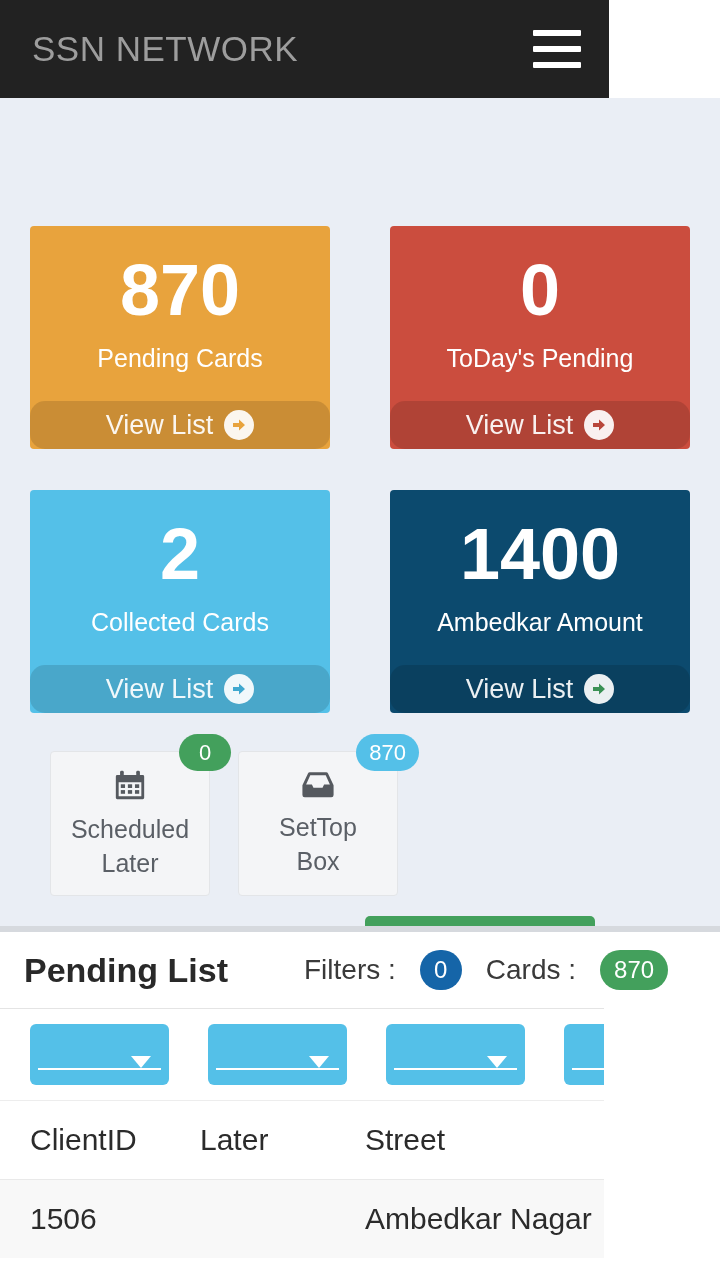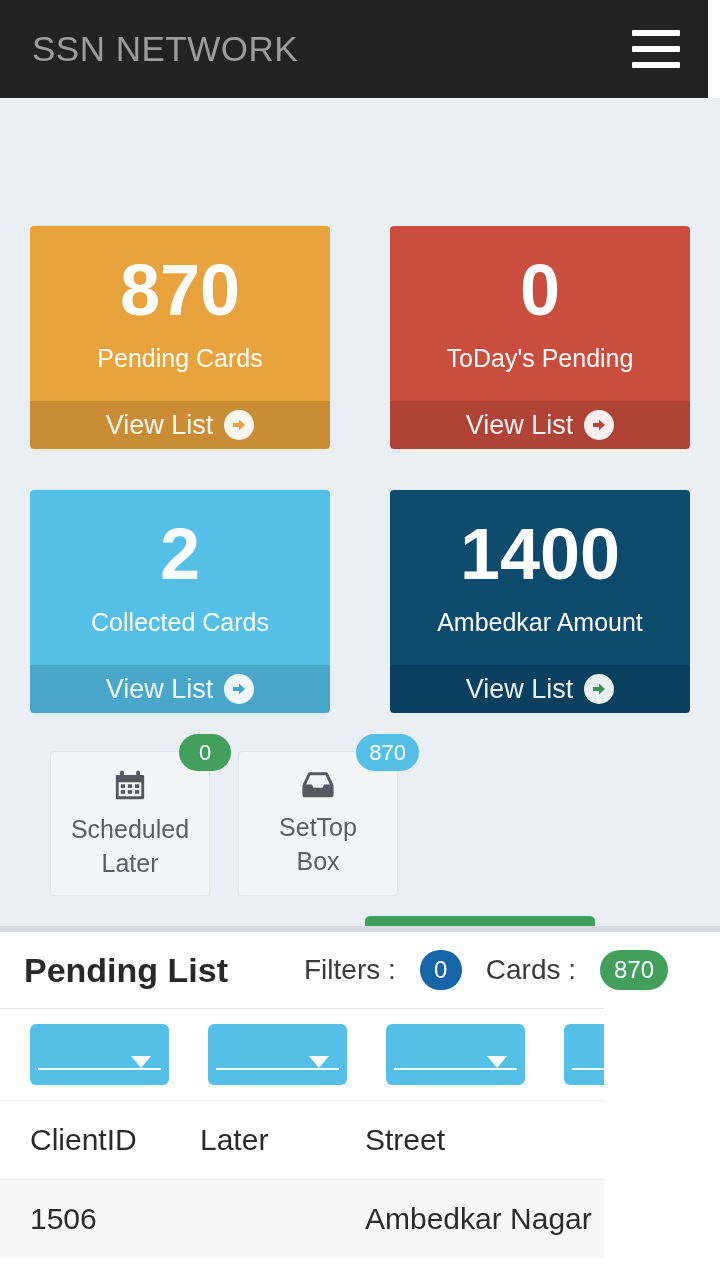--- a/index.html
+++ b/index.html
@@ -7,21 +7,21 @@
     width: 720px; height: 1282px;
     font-family: "Liberation Sans", sans-serif;
     background: #ffffff;
     overflow: hidden;
   }
   #app { position: relative; width: 720px; height: 1282px; }
 
   
   .navbar {
     position: absolute; left: 0; top: 0;
-    width: 708px; height: 98px;
+    width: 609px; height: 98px;
     background: #222222;
     display: flex; align-items: center;
   }
   .brand {
     color: #9d9d9d;
     font-size: 35px;
     letter-spacing: 0.5px;
     margin-left: 32px;
     white-space: nowrap;
   }
@@ -60,20 +60,21 @@
     margin-bottom: 18px;
   }
   .stat-card .lbl { font-size: 25px; }
   .stat-card .foot {
     height: 48px;
     background: rgba(0,0,0,0.13);
     display: flex; align-items: center; justify-content: center;
     gap: 11px;
     font-size: 27px;
     color: rgba(255,255,255,0.92);
+    border-radius: 15px;
   }
   .arrow-circle {
     width: 30px; height: 30px; flex: 0 0 30px;
     border-radius: 50%;
     background: rgba(255,255,255,0.92);
     display: flex; align-items: center; justify-content: center;
   }
   .arrow-circle svg { display: block; }
 
   .c-orange { left: 30px; top: 128px; background: #e8a33d; }

